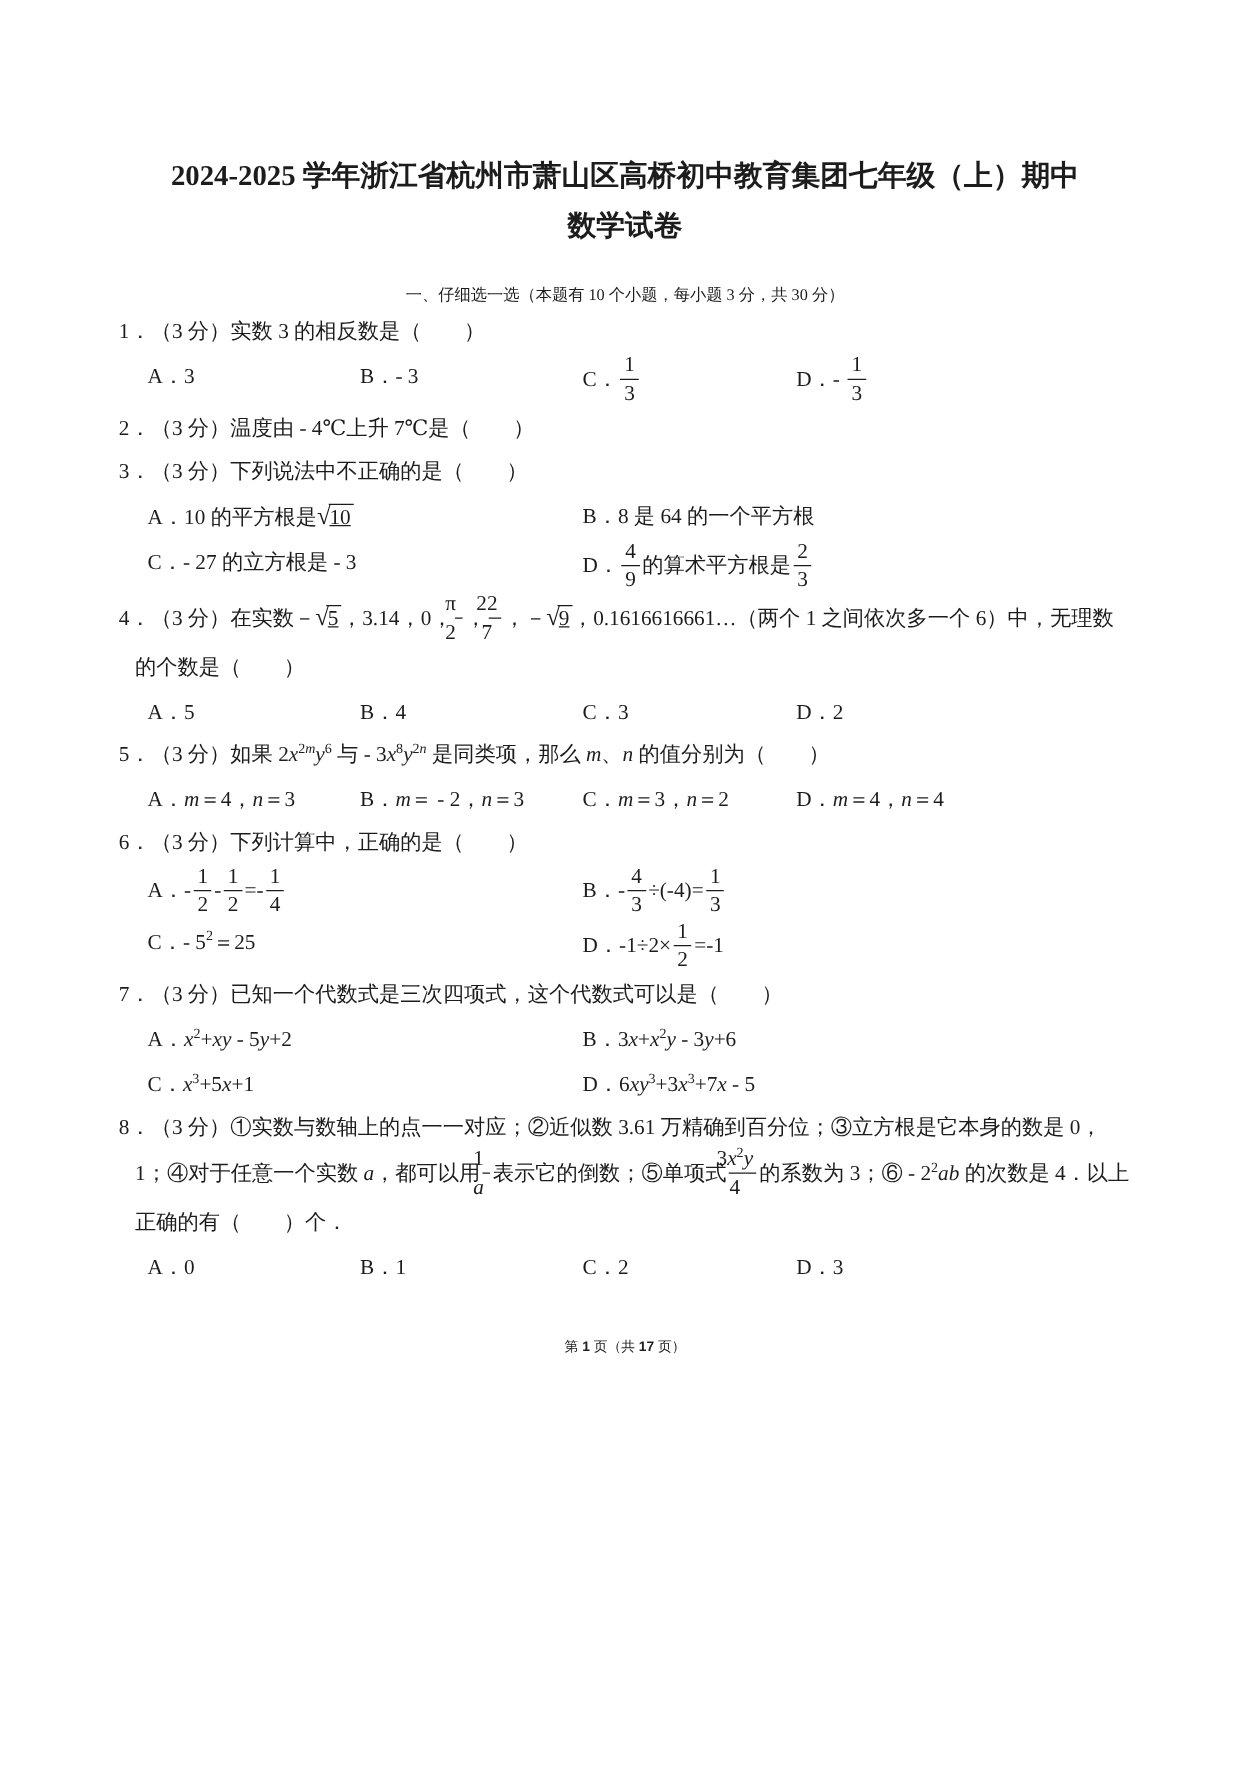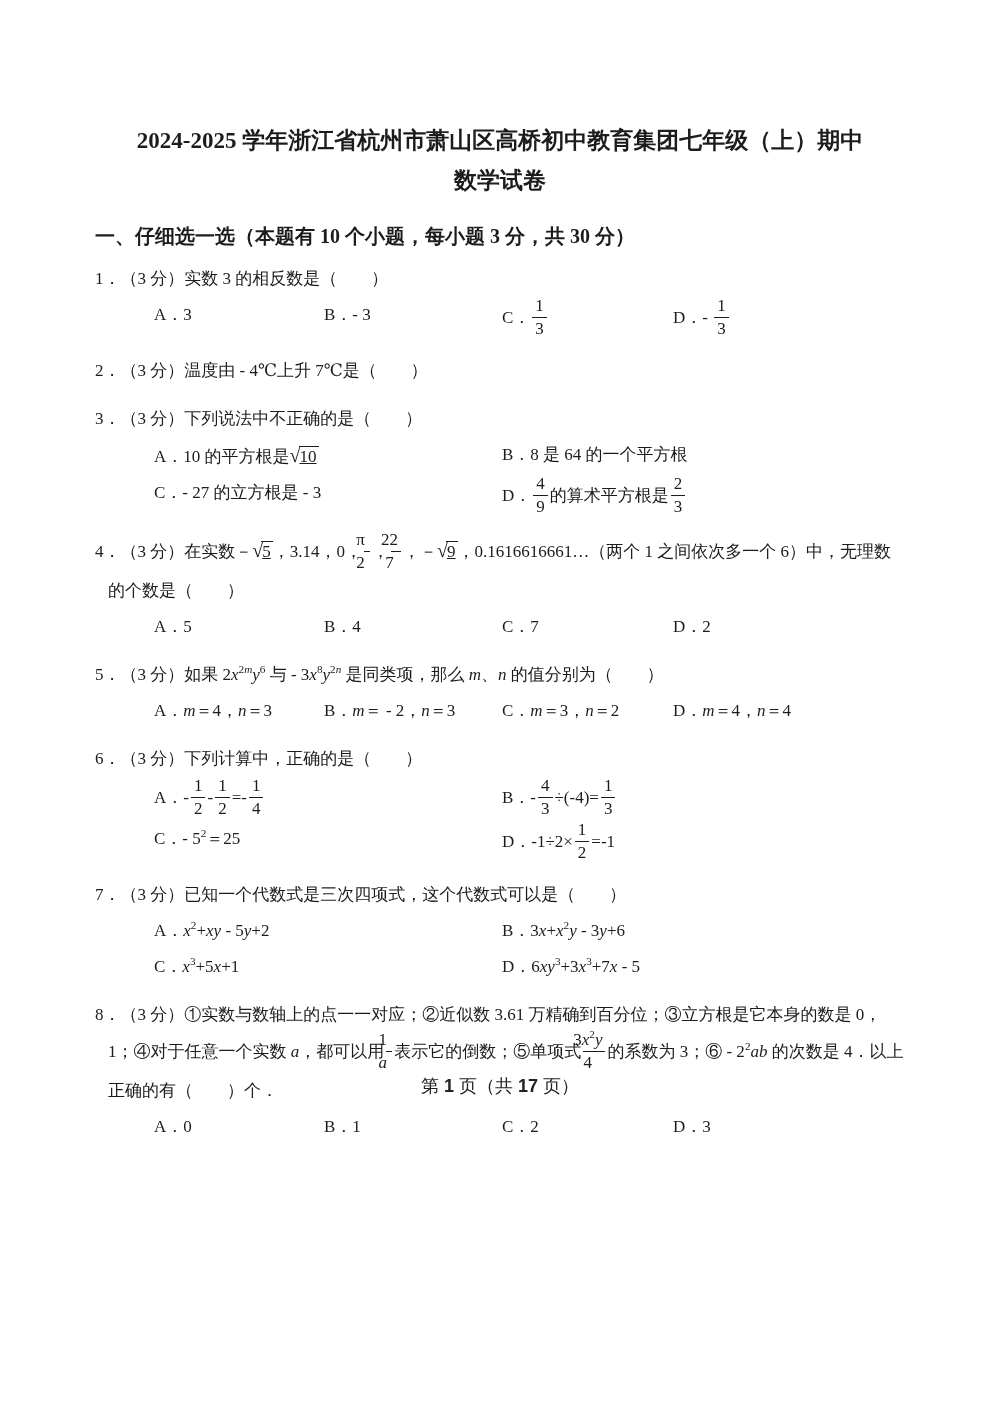--- a/index.html
+++ b/index.html
@@ -4,37 +4,37 @@
 <style>
   html, body { margin:0; padding:0; }
   body {
     width:1000px; height:1414px; background:#ffffff; color:#1c1c1c;
     font-family:"Liberation Serif","DejaVu Serif",serif;
     font-size:17px; overflow:hidden;
   }
   .page { position:relative; box-sizing:border-box; height:1188px; padding:126px 95px 0 95px; }
   .title { font-size:23px; font-weight:bold; text-align:center; margin:0; line-height:30px; }
   .title-2 { margin-top:10px; }
-  .section-heading { margin-top:28px; font-weight:bold; font-size:20px; line-height:24px; }
+  .section-heading { margin-top:28px; font-weight:normal; font-size:13px; line-height:24px;text-align:center; }
   .q { margin:0; }
-  .stem { margin-top:14px; line-height:34px; padding-left:13px; text-indent:-13px; }
+  .stem { line-height:34px; padding-left:13px; text-indent:-13px; }
   .opts { line-height:34px; margin-top:2px; }
   .opts.row4 { display:grid; grid-template-columns:170px 178px 171px auto; padding-left:23px; }
   .opts.grid2 { display:grid; grid-template-columns:348px auto; padding-left:23px; row-gap:2px; }
-  .opt { display:block;margin-left:36px; }
+  .opt { display:block; }
   
   .frac { display:inline-block; vertical-align:middle; text-align:center; line-height:1.12; margin:0 2px; position:relative; top:-2px; }
   .frac .num { display:block; padding:0 3px 1.5px 3px; border-bottom:1.4px solid #1c1c1c; }
   .frac .den { display:block; padding:1.5px 3px 0 3px; }
   .sqrt { white-space:nowrap; }
   .sqrt .rad { font-size:1.18em; }
   .sqrt .radbody { border-top:1.5px solid #1c1c1c; padding:0 2px 0 1px; margin-left:-2px;text-decoration:underline; }
   sup { font-size:0.66em; vertical-align:super; line-height:0; }
   i { font-style:italic; }
-  .footer { position:absolute; left:0; bottom:90px; width:100%; text-align:center; font-size:18px;
+  .footer { position:absolute; left:0; bottom:103px; width:100%; text-align:center; font-size:11px;
             font-family:"Liberation Sans","DejaVu Sans",sans-serif; color:#222; }
   .footer b { font-weight:bold; }
 </style>
 </head>
 <body>
 
 <div class="page">
   <h1 class="title">2024-2025 学年浙江省杭州市萧山区高桥初中教育集团七年级（上）期中</h1>
   <h1 class="title title-2">数学试卷</h1>
   <div class="section-heading">一、仔细选一选（本题有 10 个小题，每小题 3 分，共 30 分）</div>
@@ -58,21 +58,21 @@
           <span class="opt">B．8 是 64 的一个平方根</span>
           <span class="opt">C．- 27 的立方根是 - 3</span>
           <span class="opt">D．<span class="frac"><span class="num">4</span><span class="den">9</span></span>的算术平方根是<span class="frac"><span class="num">2</span><span class="den">3</span></span></span>
         </div>
       </div>
       <div class="q">
         <div class="stem">4．（3 分）在实数－<span class="sqrt"><span class="rad">√</span><span class="radbody">5</span></span>，3.14，0，<span class="frac"><span class="num">π</span><span class="den">2</span></span>，<span class="frac"><span class="num">22</span><span class="den">7</span></span>，－<span class="sqrt"><span class="rad">√</span><span class="radbody">9</span></span>，0.1616616661…（两个 1 之间依次多一个 6）中，无理数的个数是（　　）</div>
         <div class="opts row4">
           <span class="opt">A．5</span>
           <span class="opt">B．4</span>
-          <span class="opt">C．7</span>
+          <span class="opt">C．3</span>
           <span class="opt">D．2</span>
         </div>
       </div>
       <div class="q">
         <div class="stem">5．（3 分）如果 2<i>x</i><sup>2<i>m</i></sup><i>y</i><sup>6</sup> 与 - 3<i>x</i><sup>8</sup><i>y</i><sup>2<i>n</i></sup> 是同类项，那么 <i>m</i>、<i>n</i> 的值分别为（　　）</div>
         <div class="opts row4">
           <span class="opt">A．<i>m</i>＝4，<i>n</i>＝3</span>
           <span class="opt">B．<i>m</i>＝ - 2，<i>n</i>＝3</span>
           <span class="opt">C．<i>m</i>＝3，<i>n</i>＝2</span>
           <span class="opt">D．<i>m</i>＝4，<i>n</i>＝4</span>

